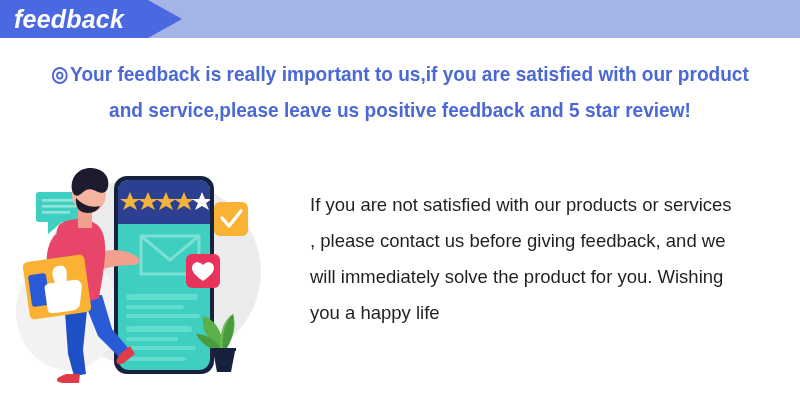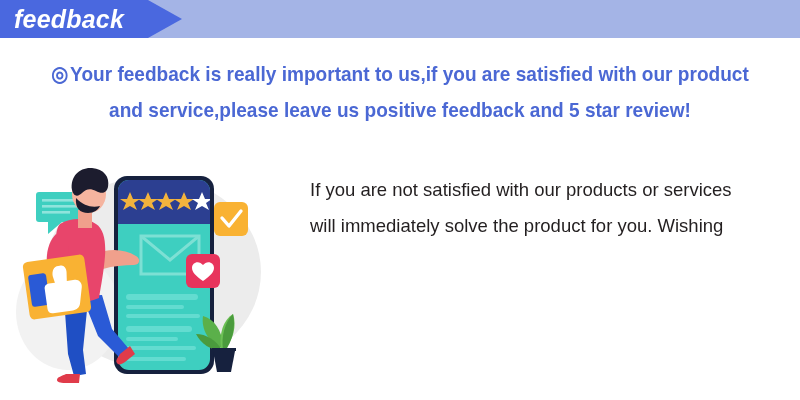--- a/index.html
+++ b/index.html
@@ -41,21 +41,21 @@
     font-family:"Liberation Sans", sans-serif;
     transform:scaleX(0.93);
     transform-origin:center top;
     white-space:nowrap;
   }
   .headline .hl-line { display:block; }
   .hl-bullet { font-size:21px; margin-right:2px; }
 
   
   .bodytext {
-    position:absolute; left:310px; top:172px; width:480px;
+    position:absolute; left:310px; top:187px; width:480px;
     color:#231f20;
     font-size:18.5px;
     line-height:36px;
     font-family:"Liberation Sans", sans-serif;
   }
   .bodytext p { display:block; }
 
   
   .illo { position:absolute; left:8px; top:162px; width:282px; height:222px; }
   .illo svg { display:block; width:282px; height:222px; }
@@ -71,21 +71,23 @@
     <div class="banner-title">feedback</div>
   </div>
 
   <div class="headline">
     <span class="hl-line"><span class="hl-bullet">◎</span><span>Your feedback is really important to us,if you are satisfied with our product</span></span>
     <span class="hl-line">and service,please leave us positive feedback and 5 star review!</span>
   </div>
 
   <div class="bodytext">
     <p>If you are not satisfied with our products or services</p>
+    <p>, please contact us before giving feedback, and we</p>
     <p>will immediately solve the product for you. Wishing</p>
+    <p>you a happy life</p>
   </div>
 
   <div class="illo">
     <svg viewBox="0 0 282 222" xmlns="http://www.w3.org/2000/svg">
       <defs>
         <clipPath id="phoneClip">
           <rect x="110" y="18" width="92" height="190" rx="11"></rect>
         </clipPath>
       </defs>
 

